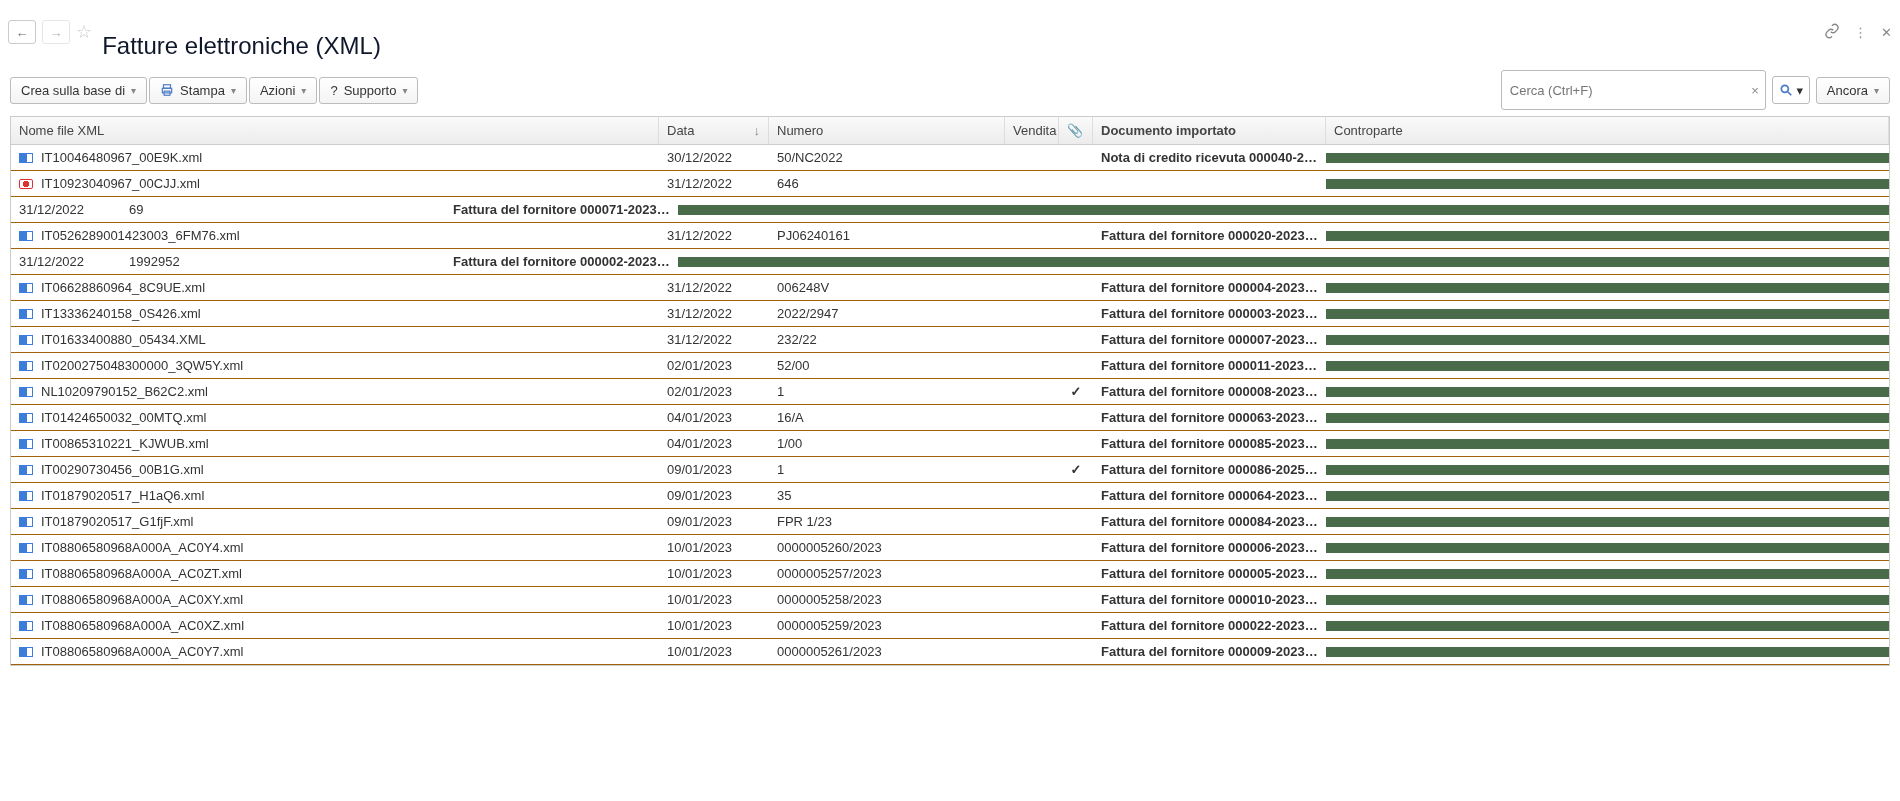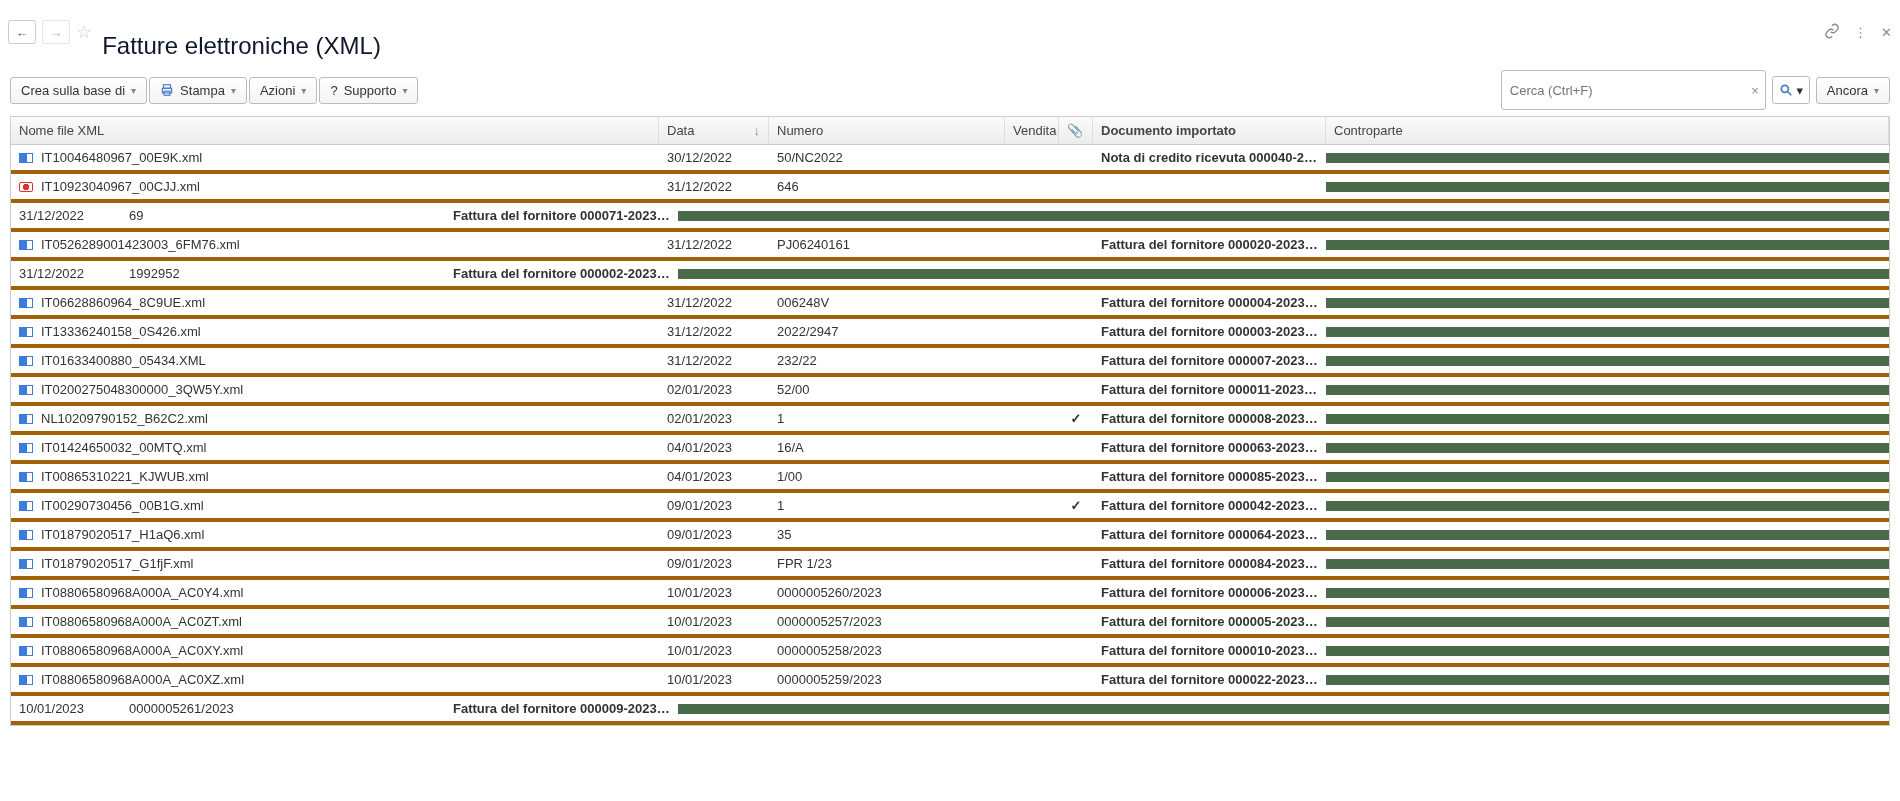--- a/index.html
+++ b/index.html
@@ -17,21 +17,21 @@
 .tb-right{margin-left:auto;display:flex;align-items:center;gap:6px;}
 .search-wrap{position:relative;display:flex;align-items:center;border:1px solid #bbb;border-radius:3px;background:#fff;height:40px;width:265px;margin-left:36px;}
 .search-wrap input{border:none;outline:none;padding:4px 24px 4px 8px;width:100%;color:#888;font-size:13px;}
 .search-wrap .clear{position:absolute;right:6px;color:#888;cursor:pointer;}
 .search-btn{border:1px solid #bbb;border-radius:3px;height:28px;width:38px;display:flex;align-items:center;justify-content:center;gap:4px;cursor:pointer;}
 .search-btn svg{width:14px;height:14px;}
 .table-wrap{margin:0 10px;border:1px solid #ccc;}
 .thead{display:flex;background:linear-gradient(#fafafa,#ececec);border-bottom:1px solid #ccc;}
 .th{padding:6px 8px;border-right:1px solid #ddd;color:#444;display:flex;align-items:flex-end;gap:13px;}
 .th.sort{justify-content:space-between;}
-.row{display:flex;border-bottom:4px solid #a16207;align-items:center;}
+.row{display:flex;border-bottom:1px solid #a16207;align-items:center;}
 .td{padding:5px 8px;white-space:nowrap;overflow:hidden;text-overflow:ellipsis;}
 .c-file{width:648px;display:flex;align-items:center;gap:8px;}
 .c-data{width:110px;}
 .c-num{width:236px;}
 .c-vend{width:54px;}
 .c-att{width:34px;text-align:center;}
 .c-doc{width:233px;font-weight:bold;}
 .c-cparte{flex:1;background:#4a6b4a;}
 .th.c-cparte{background:transparent;}
 .file-icon{width:14px;height:10px;display:inline-block;flex-shrink:0;}
@@ -268,21 +268,21 @@
       </div>
       <div class="row">
         <div class="td c-file">
           <span class="file-icon blue"></span>
           <span>IT00290730456_00B1G.xml</span>
         </div>
         <div class="td c-data">09/01/2023</div>
         <div class="td c-num">1</div>
         <div class="td c-vend"></div>
         <div class="td c-att check">✓</div>
-        <div class="td c-doc">Fattura del fornitore 000042-2023 ...</div>
+        <div class="td c-doc">Fattura del fornitore 000086-2025 ...</div>
         <div class="td c-cparte"></div>
       </div>
       <div class="row">
         <div class="td c-file">
           <span class="file-icon blue"></span>
           <span>IT01879020517_H1aQ6.xml</span>
         </div>
         <div class="td c-data">09/01/2023</div>
         <div class="td c-num">35</div>
         <div class="td c-vend"></div>
@@ -344,20 +344,24 @@
           <span>IT08806580968A000A_AC0XZ.xml</span>
         </div>
         <div class="td c-data">10/01/2023</div>
         <div class="td c-num">0000005259/2023</div>
         <div class="td c-vend"></div>
         <div class="td c-att check"></div>
         <div class="td c-doc">Fattura del fornitore 000022-2023 ...</div>
         <div class="td c-cparte"></div>
       </div>
       <div class="row">
+        <div class="td c-file">
+          <span class="file-icon blue"></span>
+          <span>IT08806580968A000A_AC0Y7.xml</span>
+        </div>
         <div class="td c-data">10/01/2023</div>
         <div class="td c-num">0000005261/2023</div>
         <div class="td c-vend"></div>
         <div class="td c-att check"></div>
         <div class="td c-doc">Fattura del fornitore 000009-2023 ...</div>
         <div class="td c-cparte"></div>
       </div>
     </div>
 </div>
 

